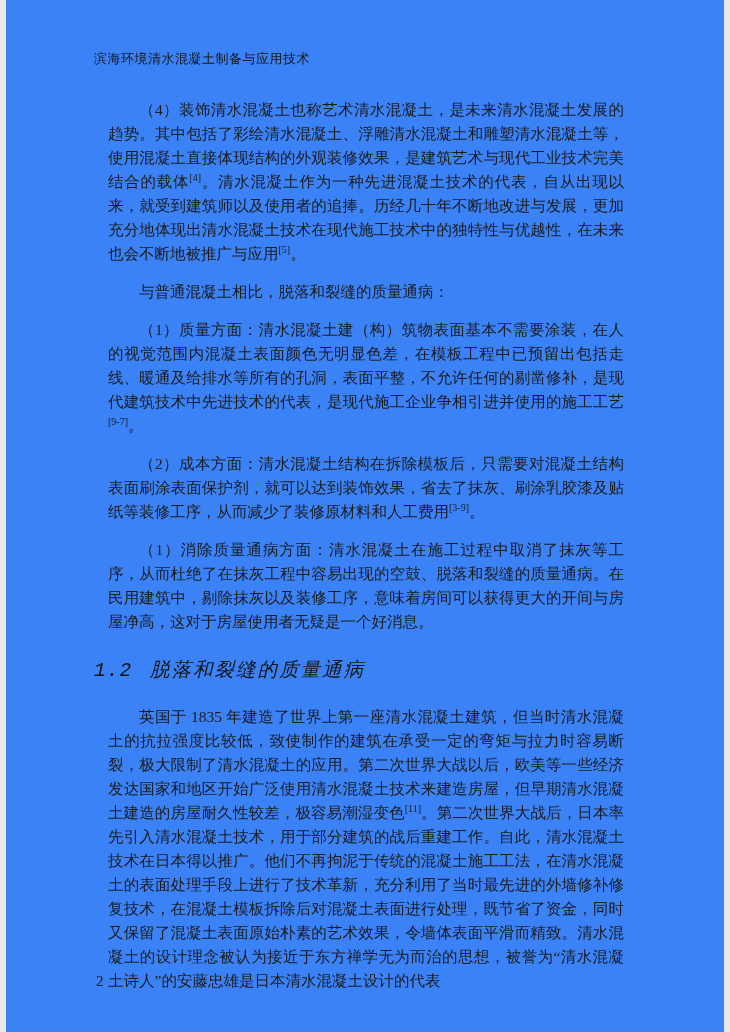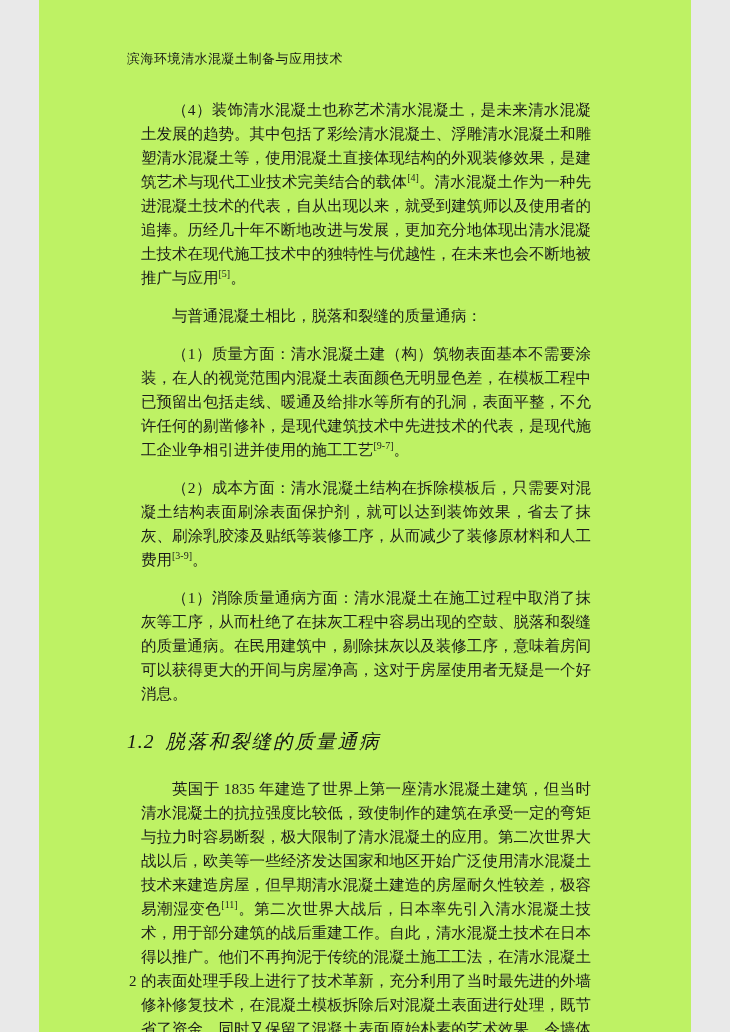--- a/index.html
+++ b/index.html
@@ -2,24 +2,24 @@
 <html><head>
 <meta charset="utf-8">
 <style>
   html, body {
     margin: 0;
     padding: 0;
     background: #e9e9e9;
   }
   .page {
     position: relative;
-    width: 652px;
+    width: 718px;
     height: 1032px;
     margin: 0 auto;
-    background: #bef264;
+    background: #3b82f6;
     box-sizing: border-box;
     padding: 50px 86px 0 88px;
     font-family: "Liberation Serif", serif;
     color: #1b1b1b;
     overflow: hidden;
   }
   .running-header {
     font-size: 13px;
     letter-spacing: 0.5px;
     color: #161616;
@@ -43,22 +43,23 @@
   h2.section-heading {
     font-size: 19.5px;
     font-weight: normal;
     font-style: italic;
     margin: 22px 0 22px 0;
     letter-spacing: 2px;
     color: #141414;
   }
   h2.section-heading .heading-number {
     font-style: italic;
-    margin-right: 11px;
+    margin-right: 18px;
     letter-spacing: 1px;
+    font-family: Liberation Mono, monospace;
   }
   .page-number {
     position: absolute;
     left: 90px;
     bottom: 42px;
     font-size: 15px;
     color: #1b1b1b;
   }
 </style>
 </head>

